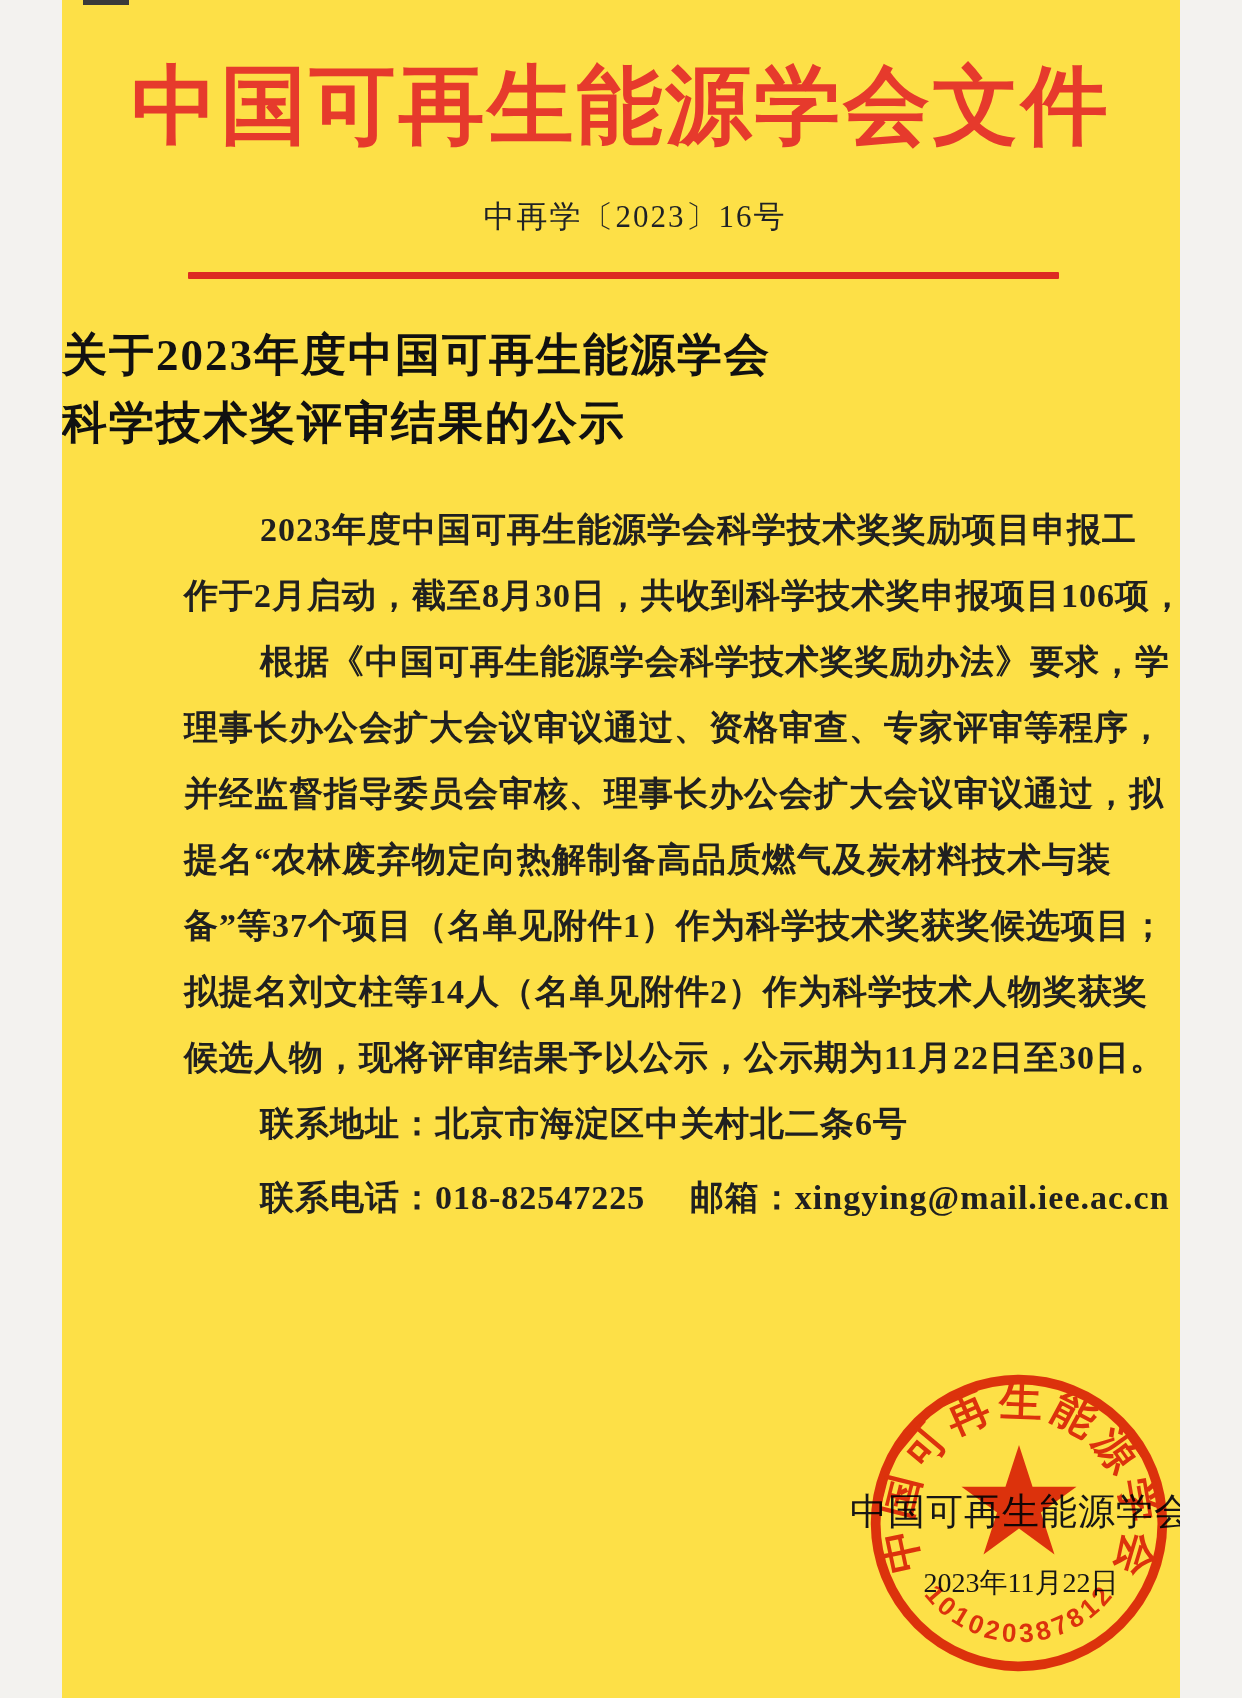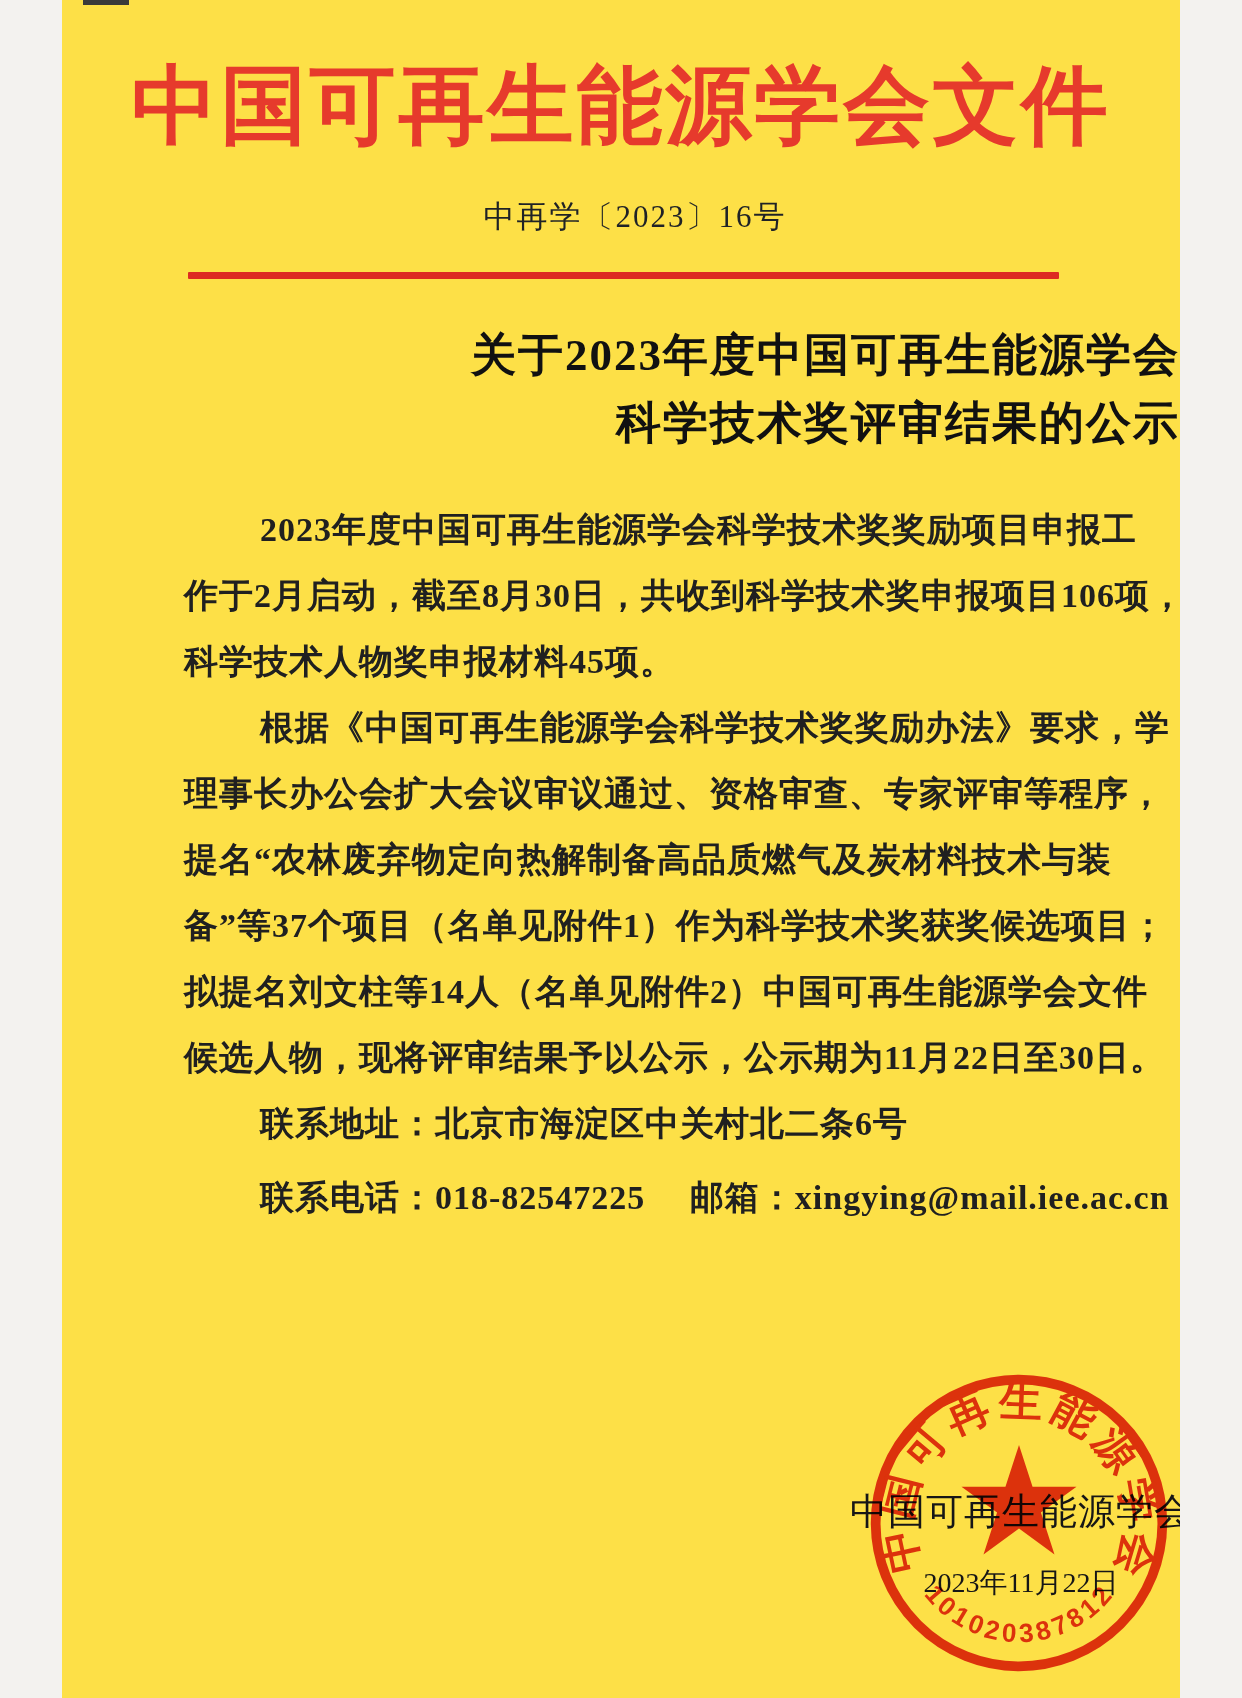--- a/index.html
+++ b/index.html
@@ -19,21 +19,21 @@
   }
   .doc-number {
     margin-top:42px; text-align:center;
     font-size:31px; letter-spacing:2px; color:#1f2226;padding-left:28px;
   }
   .red-rule {
     margin:34px 121px 0 126px; height:7px;
     background:var(--rule-red,#dd2b21); border-radius:1px;
   }
   .doc-title {
-    margin-top:42px; text-align:right;
+    margin-top:42px; text-align:left;
     font-size:45px; font-weight:bold; line-height:68px;
     letter-spacing:2px; color:#111;
   }
   .body-text { margin:40px 118px 0 122px; font-size:34px; color:#202020; }
   .body-line { line-height:66px; height:66px; white-space:pre; letter-spacing:1px;font-weight:bold; }
   .indent { padding-left:76px; }
   .gap-top { margin-top:8px; }
 
   .sign-block {
     position:absolute; left:779px; top:1490px; width:360px;
@@ -71,26 +71,26 @@
   <div class="red-rule"></div>
 
   <div class="doc-title">
     <div>关于2023年度中国可再生能源学会</div>
     <div>科学技术奖评审结果的公示</div>
   </div>
 
   <div class="body-text">
     <div class="body-line indent">2023年度中国可再生能源学会科学技术奖奖励项目申报工</div>
     <div class="body-line">作于2月启动，截至8月30日，共收到科学技术奖申报项目106项，</div>
-    <div class="body-line">科学技术人物奖申报材料45项。</div>
     <div class="body-line indent">根据《中国可再生能源学会科学技术奖奖励办法》要求，学</div>
     <div class="body-line">理事长办公会扩大会议审议通过、资格审查、专家评审等程序，</div>
+    <div class="body-line">并经监督指导委员会审核、理事长办公会扩大会议审议通过，拟</div>
     <div class="body-line">提名“农林废弃物定向热解制备高品质燃气及炭材料技术与装</div>
     <div class="body-line">备”等37个项目（名单见附件1）作为科学技术奖获奖候选项目；</div>
-    <div class="body-line">拟提名刘文柱等14人（名单见附件2）中国可再生能源学会文件</div>
+    <div class="body-line">拟提名刘文柱等14人（名单见附件2）作为科学技术人物奖获奖</div>
     <div class="body-line">候选人物，现将评审结果予以公示，公示期为11月22日至30日。</div>
     <div class="body-line indent">联系地址：北京市海淀区中关村北二条6号</div>
     <div class="body-line indent gap-top">联系电话：018-82547225　 邮箱：xingying@mail.iee.ac.cn</div>
   </div>
 
   <div class="sign-block">
     <div class="sign-org">中国可再生能源学会</div>
     <div class="sign-date">2023年11月22日</div>
   </div>
 

